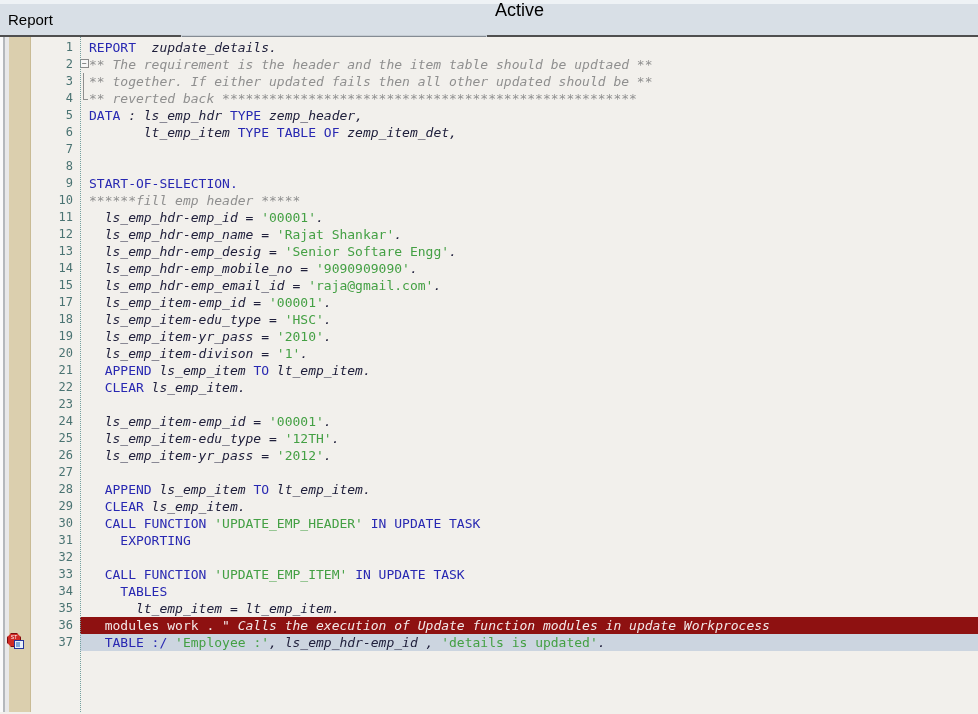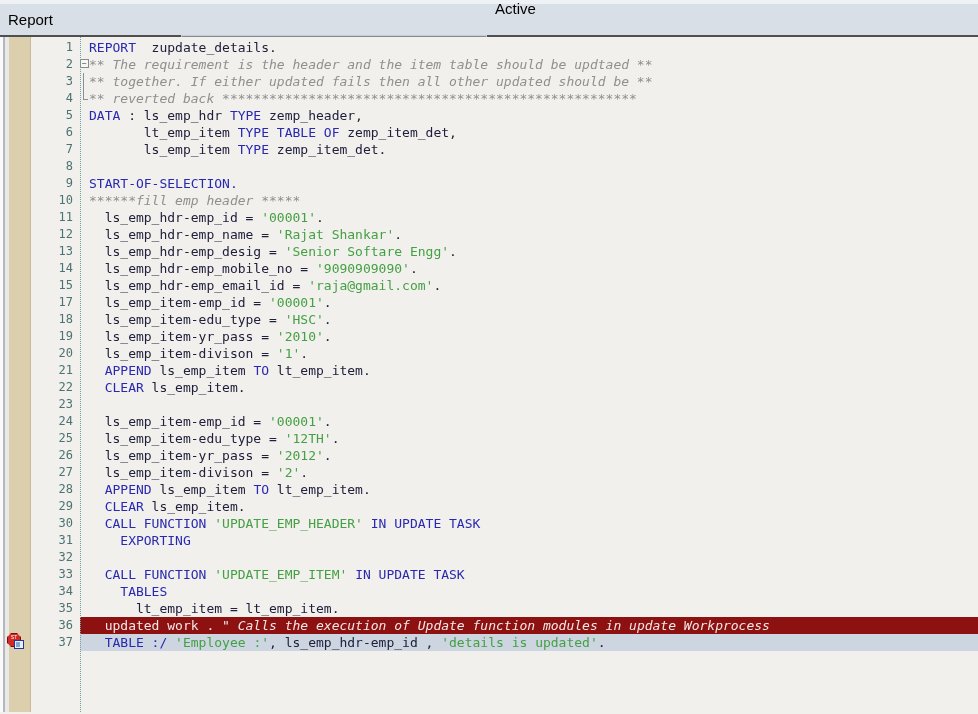--- a/index.html
+++ b/index.html
@@ -14,21 +14,21 @@
   }
   .report-label { position:absolute; left:8px; top:11px; font-size:15px; color:#000; }
   .prog-input {
     position:absolute; left:182px; top:7px; width:304px; height:23px;
     background:#e7e7e7; border:1px solid #848b93;
     box-shadow: inset 1px 1px 1px rgba(90,95,100,.45), 0 0 0 1px #c5ccd3;
     font-family:"DejaVu Sans Mono", monospace; font-size:14px; color:#111;
     padding:1px 5px;
     margin-top:29px;
   }
-  .status-label { position:absolute; left:495px; top:0; font-size:15px; color:#000; }
+  .status-label { position:absolute; left:495px; top:0; font-size:18px; color:#000; }
 
   
   #editor { position:relative; width:978px; height:675px; display:flex; background:var(--bg); }
   .edge  { width:9px; background:linear-gradient(90deg,#fafafa 0 3px,#b4b8bc 3px 5px,#e8e8e8 5px); }
   .tan   { width:22px; background:var(--gutterstrip); border-right:1px solid #c9bb95; }
   .dotline { position:absolute; left:80px; top:0; bottom:0; width:0;
              border-left:1px dotted #74a09e; }
   .lines { flex:1; padding-top:2px; font-family:"DejaVu Sans Mono", monospace;
            font-size:13px; line-height:17px; }
 
@@ -44,21 +44,21 @@
     position:absolute; left:0; top:3px; width:9px; height:9px;
     border:1px solid #8a8a8a; background:#f6f6f6; color:#555;
     font:8px/7px "DejaVu Sans Mono", monospace; text-align:center; display:block;
   }
   .fold-bar::before { content:""; position:absolute; left:3px; top:0; bottom:0;
     border-left:1px solid #8f8f8f; }
   .fold-end::before { content:""; position:absolute; left:3px; top:0; height:9px; width:4px;
     border-left:1px solid #8f8f8f; border-bottom:1px solid #8f8f8f; }
 
   .sg-kw  { color:var(--kw); }
-  .sg-pln { color:var(--pln); }
+  .sg-pln { color:var(--pln);font-style:italic; }
   .sg-str { color:var(--str); }
   .sg-cmt { color:var(--cmt); font-style:italic;text-align:right; }
   .sg-wpln{ color:var(--wtxt); }
   .sg-wcmt{ color:var(--wtxt); font-style:italic; }
 
   
   .bp { position:absolute; left:7px; top:596px; width:19px; height:18px; }
   .bp-oct {
     position:absolute; left:0; top:0; width:14px; height:14px; background:#cf2a24;
     clip-path:polygon(30% 0,70% 0,100% 30%,100% 70%,70% 100%,30% 100%,0 70%,0 30%);
@@ -104,21 +104,21 @@
       <div class="code-row">
         <div class="ln">5</div>
         <div class="linebody"><span class="fold"></span><span><span class="sg-kw">DATA</span><span class="sg-pln"> : ls_emp_hdr </span><span class="sg-kw">TYPE</span><span class="sg-pln"> zemp_header,</span></span></div>
       </div>
       <div class="code-row">
         <div class="ln">6</div>
         <div class="linebody"><span class="fold"></span><span><span class="sg-pln">       lt_emp_item </span><span class="sg-kw">TYPE TABLE OF</span><span class="sg-pln"> zemp_item_det,</span></span></div>
       </div>
       <div class="code-row">
         <div class="ln">7</div>
-        <div class="linebody"><span class="fold"></span><span><span class="sg-pln">       ls_emp_item </span><span class="sg-kw">TYPE</span><span class="sg-pln"> zemp_item_det.</span></span></div>
+        <div class="linebody"><span class="fold"></span></div>
       </div>
       <div class="code-row">
         <div class="ln">8</div>
         <div class="linebody"><span class="fold"></span><span></span></div>
       </div>
       <div class="code-row">
         <div class="ln">9</div>
         <div class="linebody"><span class="fold"></span><span><span class="sg-kw">START-OF-SELECTION.</span></span></div>
       </div>
       <div class="code-row">
@@ -180,21 +180,21 @@
       <div class="code-row">
         <div class="ln">25</div>
         <div class="linebody"><span class="fold"></span><span><span class="sg-pln">  ls_emp_item-edu_type = </span><span class="sg-str">'12TH'</span><span class="sg-pln">.</span></span></div>
       </div>
       <div class="code-row">
         <div class="ln">26</div>
         <div class="linebody"><span class="fold"></span><span><span class="sg-pln">  ls_emp_item-yr_pass = </span><span class="sg-str">'2012'</span><span class="sg-pln">.</span></span></div>
       </div>
       <div class="code-row">
         <div class="ln">27</div>
-        <div class="linebody"><span class="fold"></span><span><span class="sg-pln">  ls_emp_item-divison = </span><span class="sg-str">'2'</span><span class="sg-pln">.</span></span></div>
+        <div class="linebody"><span class="fold"></span></div>
       </div>
       <div class="code-row">
         <div class="ln">28</div>
         <div class="linebody"><span class="fold"></span><span><span class="sg-pln">  </span><span class="sg-kw">APPEND</span><span class="sg-pln"> ls_emp_item </span><span class="sg-kw">TO</span><span class="sg-pln"> lt_emp_item.</span></span></div>
       </div>
       <div class="code-row">
         <div class="ln">29</div>
         <div class="linebody"><span class="fold"></span><span><span class="sg-pln">  </span><span class="sg-kw">CLEAR</span><span class="sg-pln"> ls_emp_item.</span></span></div>
       </div>
       <div class="code-row">
@@ -216,21 +216,21 @@
       <div class="code-row">
         <div class="ln">34</div>
         <div class="linebody"><span class="fold"></span><span><span class="sg-pln">    </span><span class="sg-kw">TABLES</span></span></div>
       </div>
       <div class="code-row">
         <div class="ln">35</div>
         <div class="linebody"><span class="fold"></span><span><span class="sg-pln">      lt_emp_item = lt_emp_item.</span></span></div>
       </div>
       <div class="code-row">
         <div class="ln">36</div>
-        <div class="linebody bg-red"><span class="fold"></span><span><span class="sg-wpln">  updated work . </span><span class="sg-wcmt">" Calls the execution of Update function modules in update Workprocess</span></span></div>
+        <div class="linebody bg-red"><span class="fold"></span><span><span class="sg-wpln">  modules work . </span><span class="sg-wcmt">" Calls the execution of Update function modules in update Workprocess</span></span></div>
       </div>
       <div class="code-row">
         <div class="ln">37</div>
         <div class="linebody bg-blue"><span class="fold"></span><span><span class="sg-pln">  </span><span class="sg-kw">TABLE</span><span class="sg-kw"> :/ </span><span class="sg-str">'Employee :'</span><span class="sg-pln">, ls_emp_hdr-emp_id , </span><span class="sg-str">'details is updated'</span><span class="sg-pln">.</span></span></div>
       </div>
     </div>
   <div class="dotline"></div>
   <div class="bp" title="">
     <span class="bp-oct">ST</span>
     <span class="bp-mon"></span>

